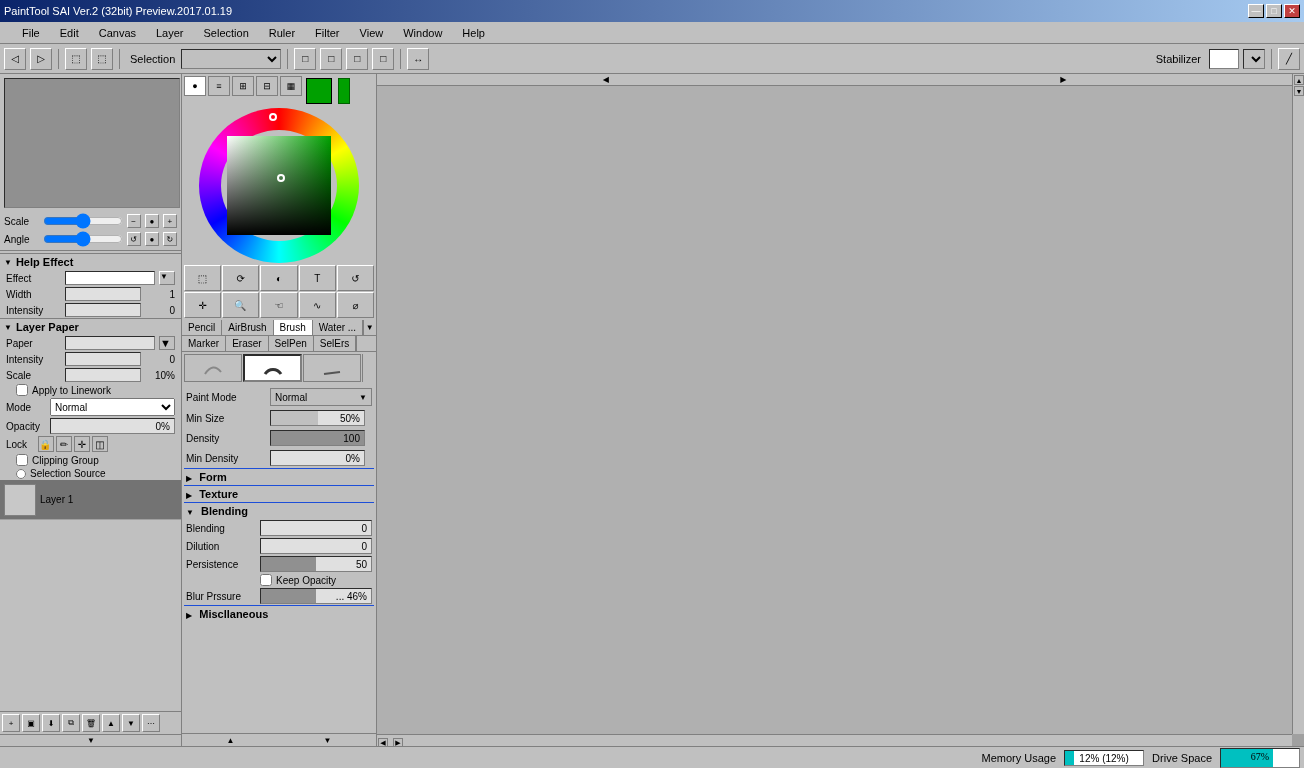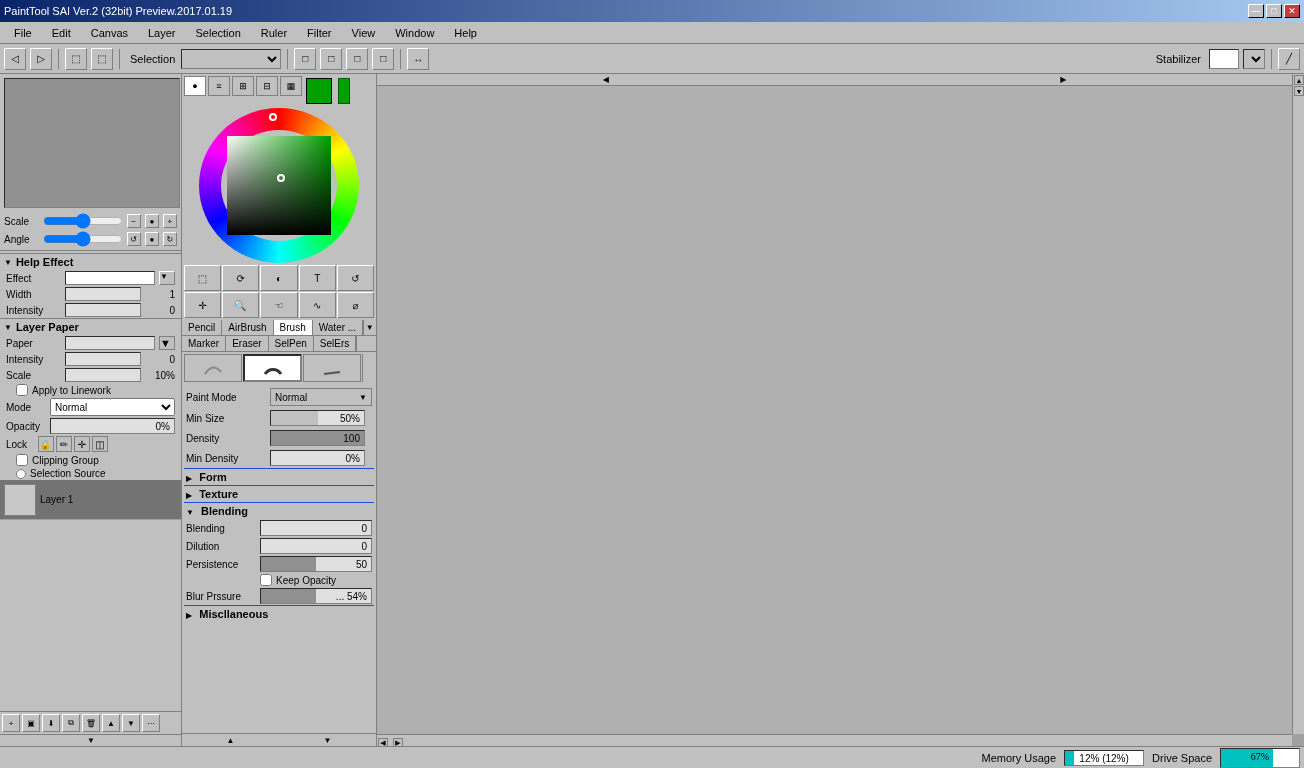--- a/index.html
+++ b/index.html
@@ -4,21 +4,21 @@
   <style>
     * { margin: 0; padding: 0; box-sizing: border-box; }
     body { font-family: 'MS Sans Serif', Arial, sans-serif; font-size: 11px; background: #c0c0c0; width: 1304px; height: 768px; overflow: hidden; }
     
     
     #titlebar { background: linear-gradient(to right, #0a246a, #a6caf0); color: white; height: 22px; display: flex; align-items: center; justify-content: space-between; padding: 0 4px; }
     #titlebar-controls { display: flex; gap: 2px; }
     .title-btn { width: 16px; height: 14px; background: #c0c0c0; border: 1px solid #fff; border-right-color: #000; border-bottom-color: #000; font-size: 9px; cursor: pointer; display: flex; align-items: center; justify-content: center; }
     
     
-    #menubar { background: #c0c0c0; height: 22px; display: flex; align-items: center; border-bottom: 1px solid #808080; padding: 0 8px; gap: 8px; }
+    #menubar { background: #c0c0c0; height: 22px; display: flex; align-items: center; border-bottom: 1px solid #808080; padding: 0 16px; gap: 8px; }
     .menu-item { padding: 2px 6px; cursor: pointer; font-size: 11px; }
     
     
     #toolbar { background: #c0c0c0; height: 30px; display: flex; align-items: center; border-bottom: 1px solid #808080; padding: 0 4px; gap: 4px; }
     .toolbar-btn { width: 22px; height: 22px; background: #c0c0c0; border: 1px solid #fff; border-right-color: #808080; border-bottom-color: #808080; cursor: pointer; display: flex; align-items: center; justify-content: center; font-size: 10px; }
     .toolbar-sep { width: 1px; height: 20px; background: #808080; margin: 0 2px; }
     .toolbar-text { font-size: 11px; padding: 0 4px; }
     .toolbar-select { height: 20px; font-size: 11px; background: #c0c0c0; border: 1px inset #808080; }
     .toolbar-input { width: 30px; height: 20px; font-size: 11px; background: white; border: 1px inset #808080; text-align: center; }
     
@@ -498,21 +498,21 @@
         <div style="display:flex;align-items:center;gap:4px;">
           <input type="checkbox" style="">
           <span class="checkbox-label">Keep Opacity</span>
         </div>
       </div>
 
       <div class="bs-blending-row">
         <span class="bs-blending-label">Blur Prssure</span>
         <div class="bs-blending-bar">
           <div style="width:50%;height:100%;background:#909090;"></div>
-          <span class="bs-blending-val">... 54%</span>
+          <span class="bs-blending-val">... 46%</span>
         </div>
       </div>
 
       <div class="bs-section">
         <span class="bs-section-arrow">▶</span>
         <span class="bs-section-label">Miscllaneous</span>
       </div>
 
     </div>
 

